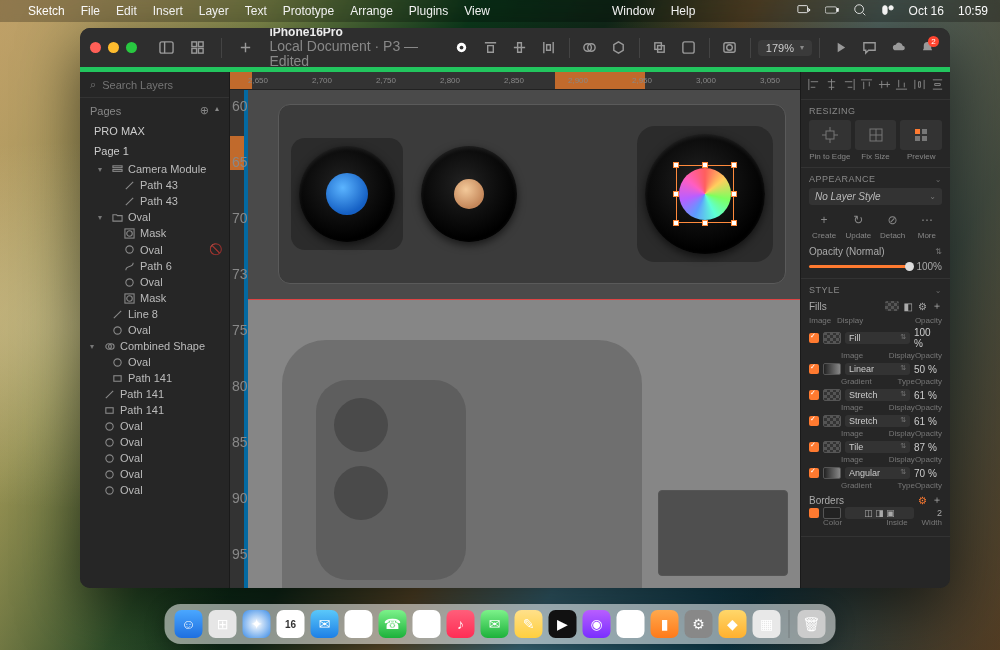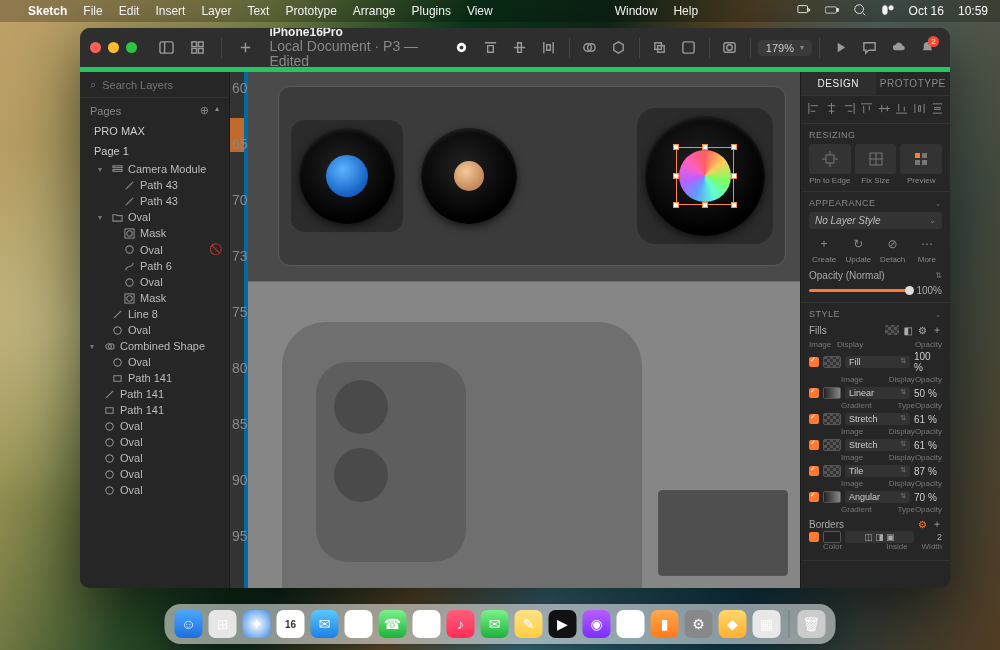--- a/index.html
+++ b/index.html
@@ -19,21 +19,21 @@
   }
   
   .mac-menubar {
     position: absolute; top:0; left:0; right:0; height:22px;
     background: rgba(0,0,0,.25); backdrop-filter: blur(6px);
     display:flex; align-items:center; color:#fff; font-size:12px; padding:0 12px;
     justify-content: space-between;
   }
   .mac-menubar .left, .mac-menubar .right { display:flex; align-items:center; gap:16px; }
   .mac-menubar .left span:first-child { font-size:14px; }
-  .mac-menubar .left span:nth-child(2){font-weight:700;}
+  .mac-menubar .left span:nth-child(2){font-weight:400;}
   .mac-menubar .right { gap:14px; font-size:12px;}
   .mac-menubar svg{width:14px;height:14px;fill:#fff;stroke:#fff;}
 
   
   .dock {
     position:absolute; bottom:6px; left:50%; transform:translateX(-50%);
     background: rgba(240,240,240,.55); backdrop-filter: blur(8px);
     border-radius:16px; padding:6px 10px; display:flex; gap:6px;
     box-shadow: 0 4px 20px rgba(0,0,0,.3);
   }
@@ -521,20 +521,33 @@
               <svg viewBox="0 0 12 12">
                 <circle cx="6" cy="6" r="4"></circle>
               </svg>
             </span>
             <span>Oval</span>
           </div>
         </div>
     </div>
 
     <div class="canvas-wrap">
+      <div class="ruler-h" id="rulerh">
+        <div class="oseg" style="left:325px;width:90px;"></div>
+        <div class="oseg" style="left:0px;width:22px;"></div>
+      <span style="left: 18px;">2,650</span>
+          <span style="left: 82px;">2,700</span>
+          <span style="left: 146px;">2,750</span>
+          <span style="left: 210px;">2,800</span>
+          <span style="left: 274px;">2,850</span>
+          <span style="left: 338px;">2,900</span>
+          <span style="left: 402px;">2,950</span>
+          <span style="left: 466px;">3,000</span>
+          <span style="left: 530px;">3,050</span>
+        </div>
       <div class="canvas-row">
         <div class="ruler-v" id="rulerv">
           <div class="oseg" style="top:46px;height:34px;"></div>
         <span style="top: 8px;">600</span>
             <span style="top: 64px;">650</span>
             <span style="top: 120px;">700</span>
             <span style="top: 176px;">732</span>
             <span style="top: 232px;">750</span>
             <span style="top: 288px;">800</span>
             <span style="top: 344px;">850</span>
@@ -576,24 +589,20 @@
                   <div class="c c2"></div>
                 </div>
             </div>
             <div class="minimap"></div>
           </div>
         </div>
       </div>
     </div>
 
     <div class="inspector">
-      <div class="itabs">
-        <div class="sel">DESIGN</div>
-        <div>PROTOTYPE</div>
-      </div>
       <div class="align-row">
         <span><svg viewBox="0 0 14 14">
               <path d="M2 1v12M4 4h8M4 10h5"></path>
             </svg></span>
         <span><svg viewBox="0 0 14 14">
               <path d="M7 1v12M3 4h8M4 10h6"></path>
             </svg></span>
         <span><svg viewBox="0 0 14 14">
               <path d="M12 1v12M2 4h8M5 10h5"></path>
             </svg></span>

